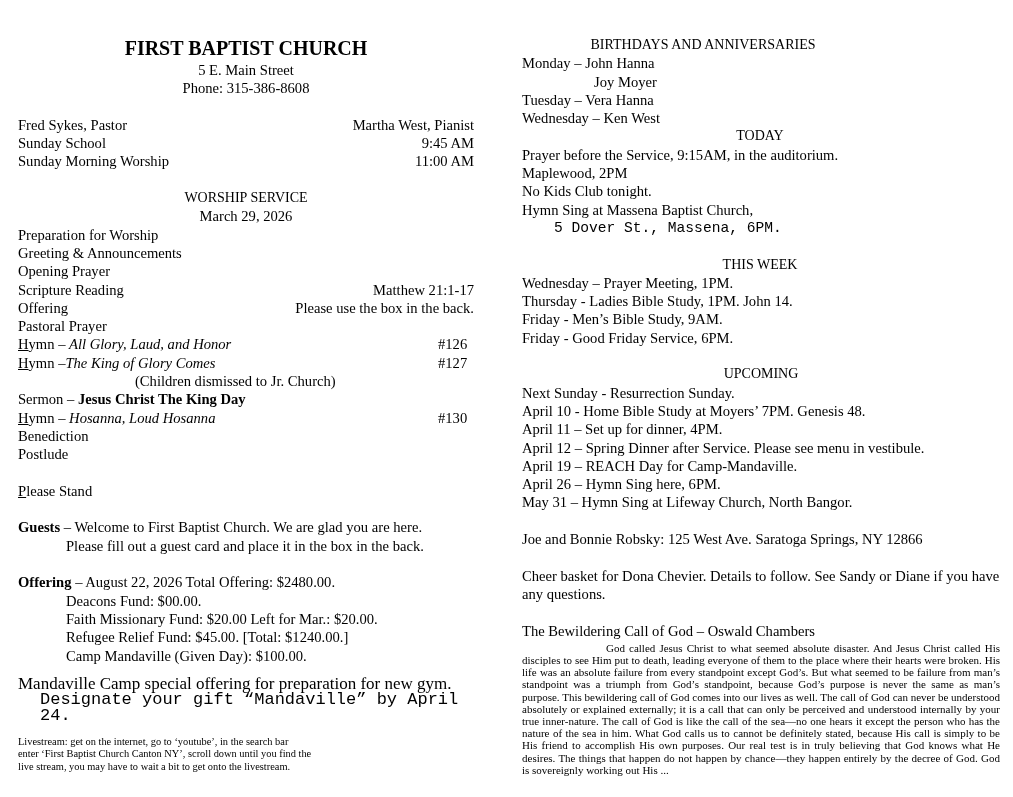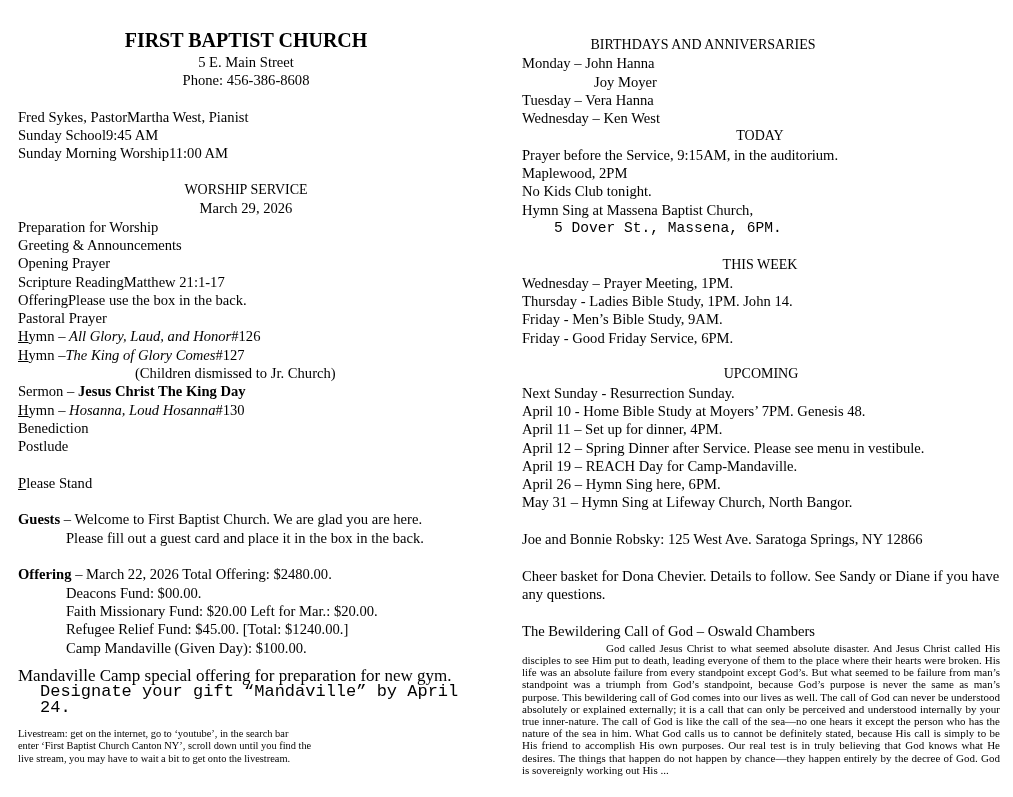--- a/index.html
+++ b/index.html
@@ -1,27 +1,27 @@
 <!DOCTYPE html>
 <html><head>
 <meta charset="utf-8">
 <style>
   html, body { margin: 0; padding: 0; background: #ffffff; }
   body {
     width: 1013px; height: 797px; position: relative; overflow: hidden;
     font-family: "Liberation Serif", "DejaVu Serif", serif;
     color: #000; font-size: 14.6px; line-height: 18.3px;
   }
-  .col { position: absolute; top: 28px; }
+  .col { position: absolute; top: 36px; }
   .left { left: 18px; width: 456px; }
   .right { left: 522px; width: 478px; }
   .center { text-align: center; }
   .title { font-weight: bold; font-size: 20px; line-height: 24px; margin-bottom: 1px; }
   .hdr { font-weight: normal; text-align: center; font-size: 14px; }
-  .row { display: flex; }
+  .row { display: flex; justify-content: space-between; }
   .row .r { text-align: right; }
   .gap { height: 18.3px; }
   .ind1 { padding-left: 48px; }
   .ind-b { padding-left: 72px; }
   .ind-s { padding-left: 32px; font-family: Liberation Mono, monospace; }
   .ind-c { padding-left: 117px; }
   .u { text-decoration: underline; }
   .i { font-style: italic; margin-top: 28px; }
   .b { font-weight: bold; }
   .small { font-size: 17px; line-height: 16px; }
@@ -29,21 +29,21 @@
   .essay { font-size: 11px; line-height: 12.2px; text-align: justify; margin-top: 2px; }
   .essay .first { text-indent: 84px; display: block; }
   .hymn-num { width: 36px; text-align: left; }
 </style>
 </head>
 <body>
 
 <div class="col left">
   <div class="center title">FIRST BAPTIST CHURCH</div>
   <div class="center">5 E. Main Street</div>
-  <div class="center">Phone: 456-386-8608</div>
+  <div class="center">Phone: 315-386-8608</div>
   <div class="gap"></div>
 
   <div class="row">
     <span>Fred Sykes, Pastor</span>
     <span class="r">Martha West, Pianist</span>
   </div>
   <div class="row">
     <span>Sunday School</span>
     <span class="r">9:45 AM</span>
   </div>
@@ -89,21 +89,21 @@
   <div><span class="u">P</span><span>lease Stand</span></div>
   <div class="gap"></div>
 
   <div>
     <span class="b">Guests</span><span> – Welcome to First Baptist Church.  We are glad you are here.</span>
   </div>
   <div class="ind1">Please fill out a guest card and place it in the box in the back.</div>
   <div class="gap"></div>
 
   <div>
-    <span class="b">Offering</span><span> – March 22, 2026 Total Offering: $2480.00.</span>
+    <span class="b">Offering</span><span> – August 22, 2026 Total Offering: $2480.00.</span>
   </div>
   <div class="ind1">Deacons Fund: $00.00.</div>
   <div class="ind1">Faith Missionary  Fund: $20.00 Left for Mar.: $20.00.</div>
   <div class="ind1">Refugee Relief Fund: $45.00.  [Total: $1240.00.]</div>
   <div class="ind1">Camp Mandaville (Given Day): $100.00.</div>
   <div style="height:11px"></div>
 
   <div class="small">Mandaville Camp special offering for preparation for new gym.</div>
   <div class="small ind-s" style="padding-left:22px">Designate your gift “Mandaville” by April 24.</div>
   <div style="height:12px"></div>

